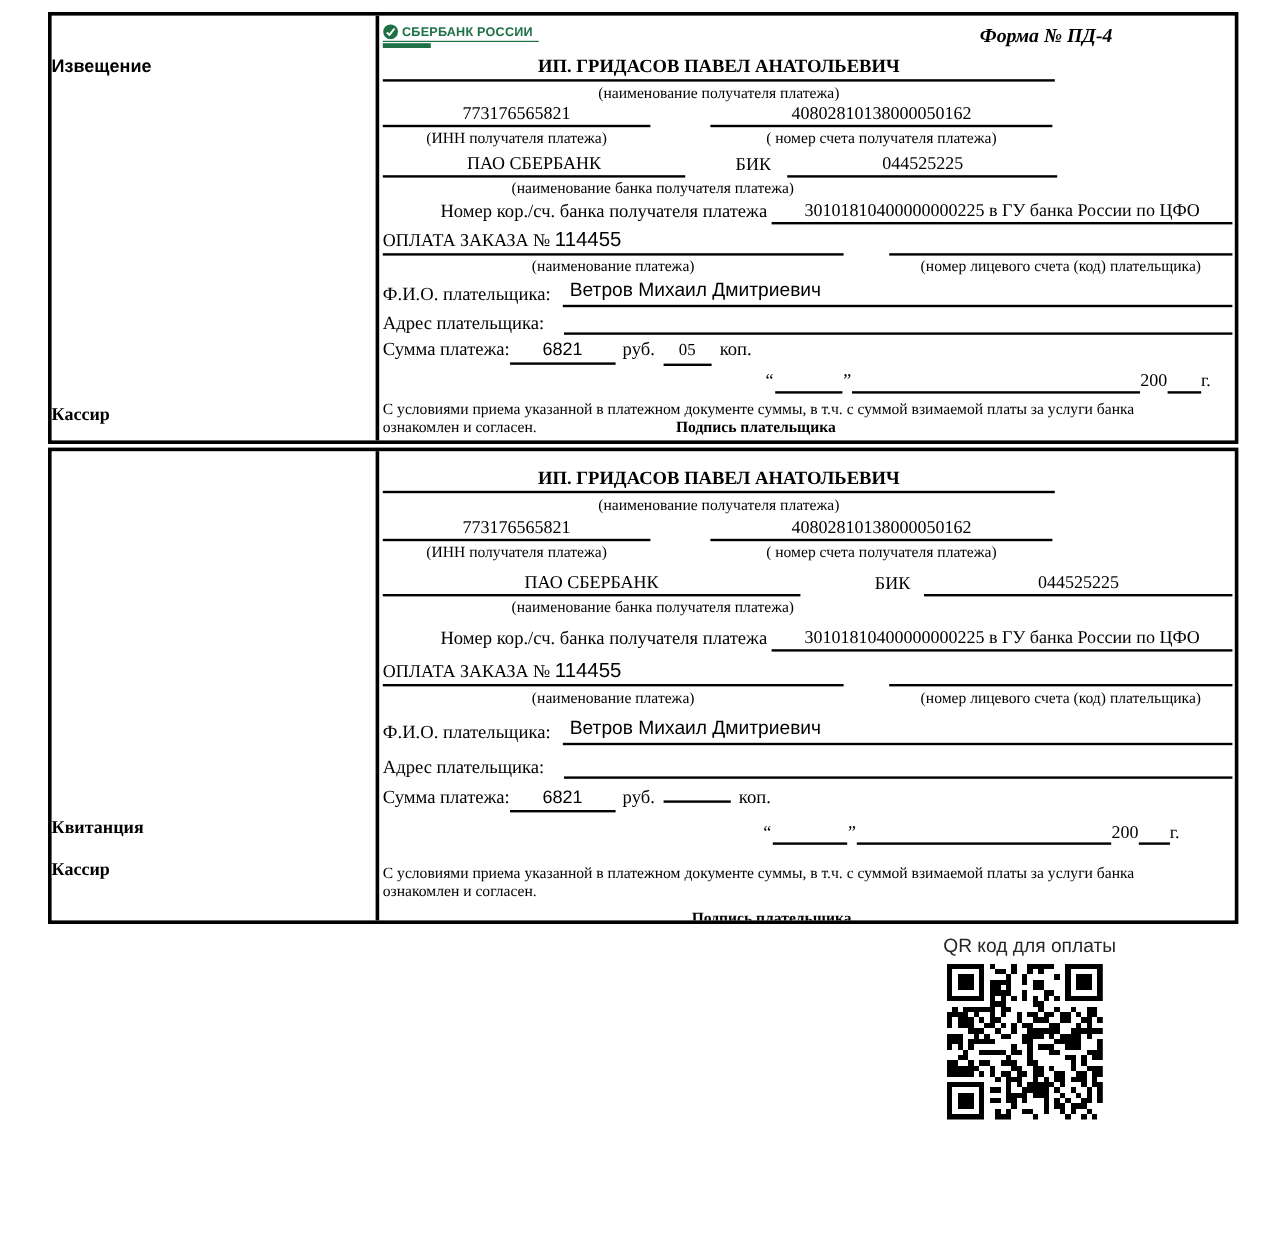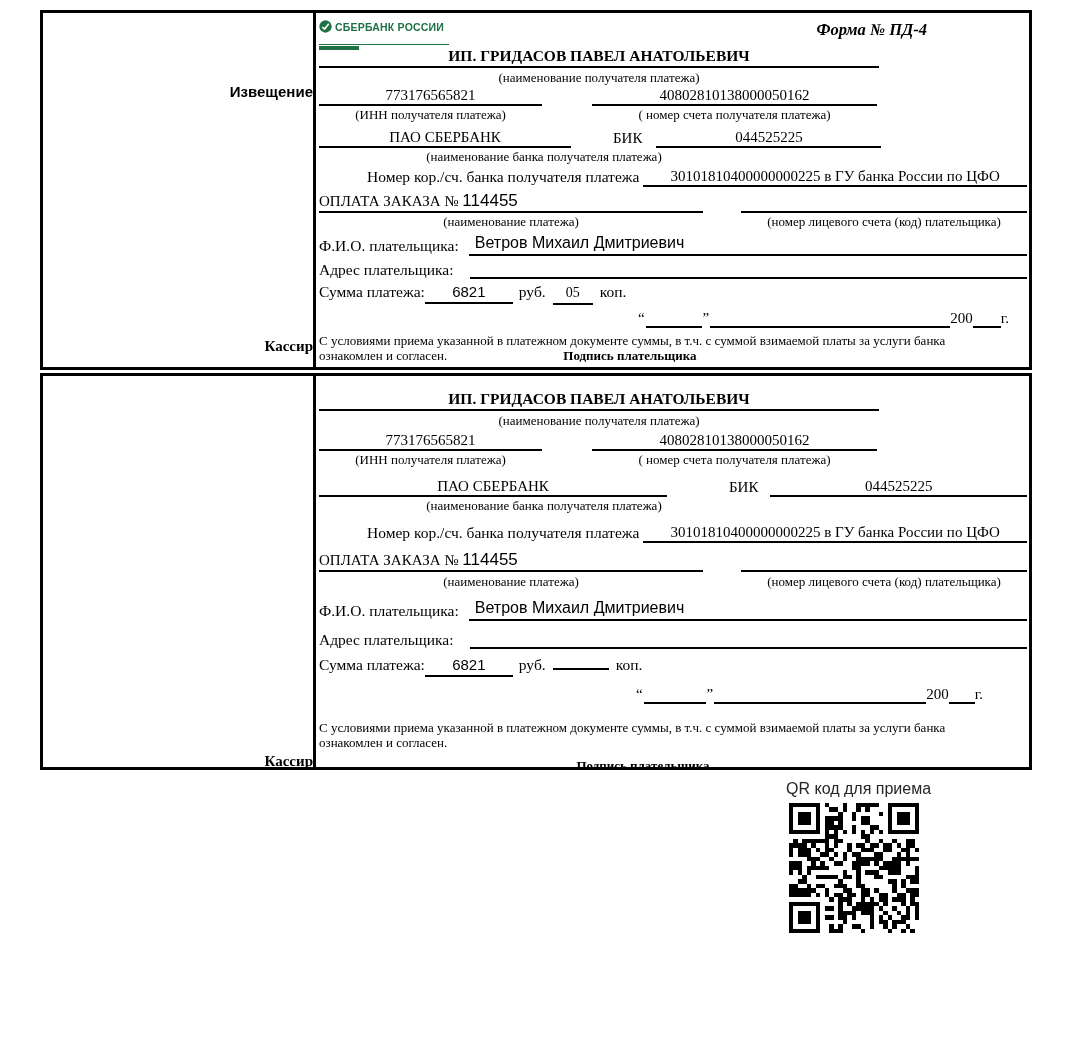--- a/index.html
+++ b/index.html
@@ -3,34 +3,34 @@
 <meta charset="utf-8">
 <style>
   html,body{margin:0;padding:0;}
   body{width:1073px;height:1050px;background:#fff;font-family:"Liberation Serif",serif;color:#000;}
   .page{position:relative;width:1073px;height:1050px;background:#fff;overflow:hidden;}
   .doc{position:absolute;left:40px;top:10px;width:992px;}
   .receipt{display:flex;border:3px solid #000;background:#fff;box-sizing:border-box;}
   .receipt.s1{height:360px;}
   .receipt.s2{height:397px;margin-top:3px;}
   .side{width:273px;border-right:3px solid #000;position:relative;flex:none;box-sizing:border-box;}
-  .side-label{position:absolute;width:100%;text-align:right;font-weight:bold;font-size:15px;margin-top:36px;}
+  .side-label{position:absolute;width:100%;text-align:left;font-weight:bold;font-size:15px;}
   .side-label.sans{font-family:"Liberation Sans",sans-serif;}
   .content{flex:1;padding:0 2px 0 3px;overflow:hidden;box-sizing:border-box;}
   .row{display:flex;align-items:flex-end;}
   .cell{border-bottom:2px solid #000;text-align:center;box-sizing:border-box;white-space:nowrap;}
   .cap{font-size:13px;text-align:center;white-space:nowrap;}
   .sans{font-family:"Liberation Sans",sans-serif;}
   .val{font-size:15px;}
   .plain{font-size:15.5px;white-space:nowrap;}
 
   
   .hdr{display:flex;justify-content:space-between;align-items:flex-start;margin-top:7px;height:26px;}
   .logo{width:130px;}
-  .logo-top{display:flex;align-items:center;gap:3px;border-bottom:1.5px solid #1e7145;padding-bottom:11px;}
+  .logo-top{display:flex;align-items:center;gap:3px;border-bottom:1.5px solid #1e7145;padding-bottom:1px;}
   .logo-text{font-family:"Liberation Sans",sans-serif;font-weight:bold;font-size:10.5px;color:#1e7145;letter-spacing:.2px;white-space:nowrap;}
   .logo-tag{width:40px;height:4px;background:#1e7145;margin-top:1px;}
   .formno{font-weight:bold;font-style:italic;font-size:16.5px;margin-right:100px;white-space:nowrap;}
 
   .titlebar{border-bottom:2px solid #000;width:560px;}
   .title{font-weight:bold;font-size:15.5px;text-align:center;line-height:20px;white-space:nowrap;}
   .caprow{margin-top:2px;height:16px;line-height:16px;}
   .caprow .w560{width:560px;}
 
   .vals{margin-top:2px;height:18px;line-height:18px;}
@@ -187,20 +187,21 @@
           <div class="agree-l2">
             <span>ознакомлен и согласен.</span>
             <span class="sig">Подпись плательщика</span>
           </div>
         </div>
       </div>
     </div>
 
     <div class="receipt s2">
       <div class="side">
+        <div class="side-label" style="top:306px;">Квитанция</div>
         <div class="side-label" style="top:341px;">Кассир</div>
       </div>
       <div class="content">
         <div class="titlebar" style="margin-top:13px;">
             <div class="title">ИП. ГРИДАСОВ ПАВЕЛ АНАТОЛЬЕВИЧ</div>
           </div>
         <div class="row caprow">
             <div class="cap w560">(наименование получателя платежа)</div>
           </div>
         <div class="row vals" style="margin-top:4px;">
@@ -258,21 +259,21 @@
         <div class="agree">
           <div>С условиями приема указанной в платежном документе суммы, в т.ч. с суммой взимаемой платы за услуги банка</div>
           <div>ознакомлен и согласен.</div>
         </div>
         <div class="sigrow"><span class="sig">Подпись плательщика</span></div>
       </div>
     </div>
   </div>
 
   <div class="qr-block">
-    <div class="qr-caption">QR код для приема</div>
+    <div class="qr-caption">QR код для оплаты</div>
     <div class="qr-code"><svg width="130" height="130" viewBox="0 0 29 29" shape-rendering="crispEdges">
           <rect width="29" height="29" fill="#fff"></rect>
           <g fill="#000">
             <rect x="0" y="0" width="1" height="1"></rect>
             <rect x="1" y="0" width="1" height="1"></rect>
             <rect x="2" y="0" width="1" height="1"></rect>
             <rect x="3" y="0" width="1" height="1"></rect>
             <rect x="4" y="0" width="1" height="1"></rect>
             <rect x="5" y="0" width="1" height="1"></rect>
             <rect x="6" y="0" width="1" height="1"></rect>

